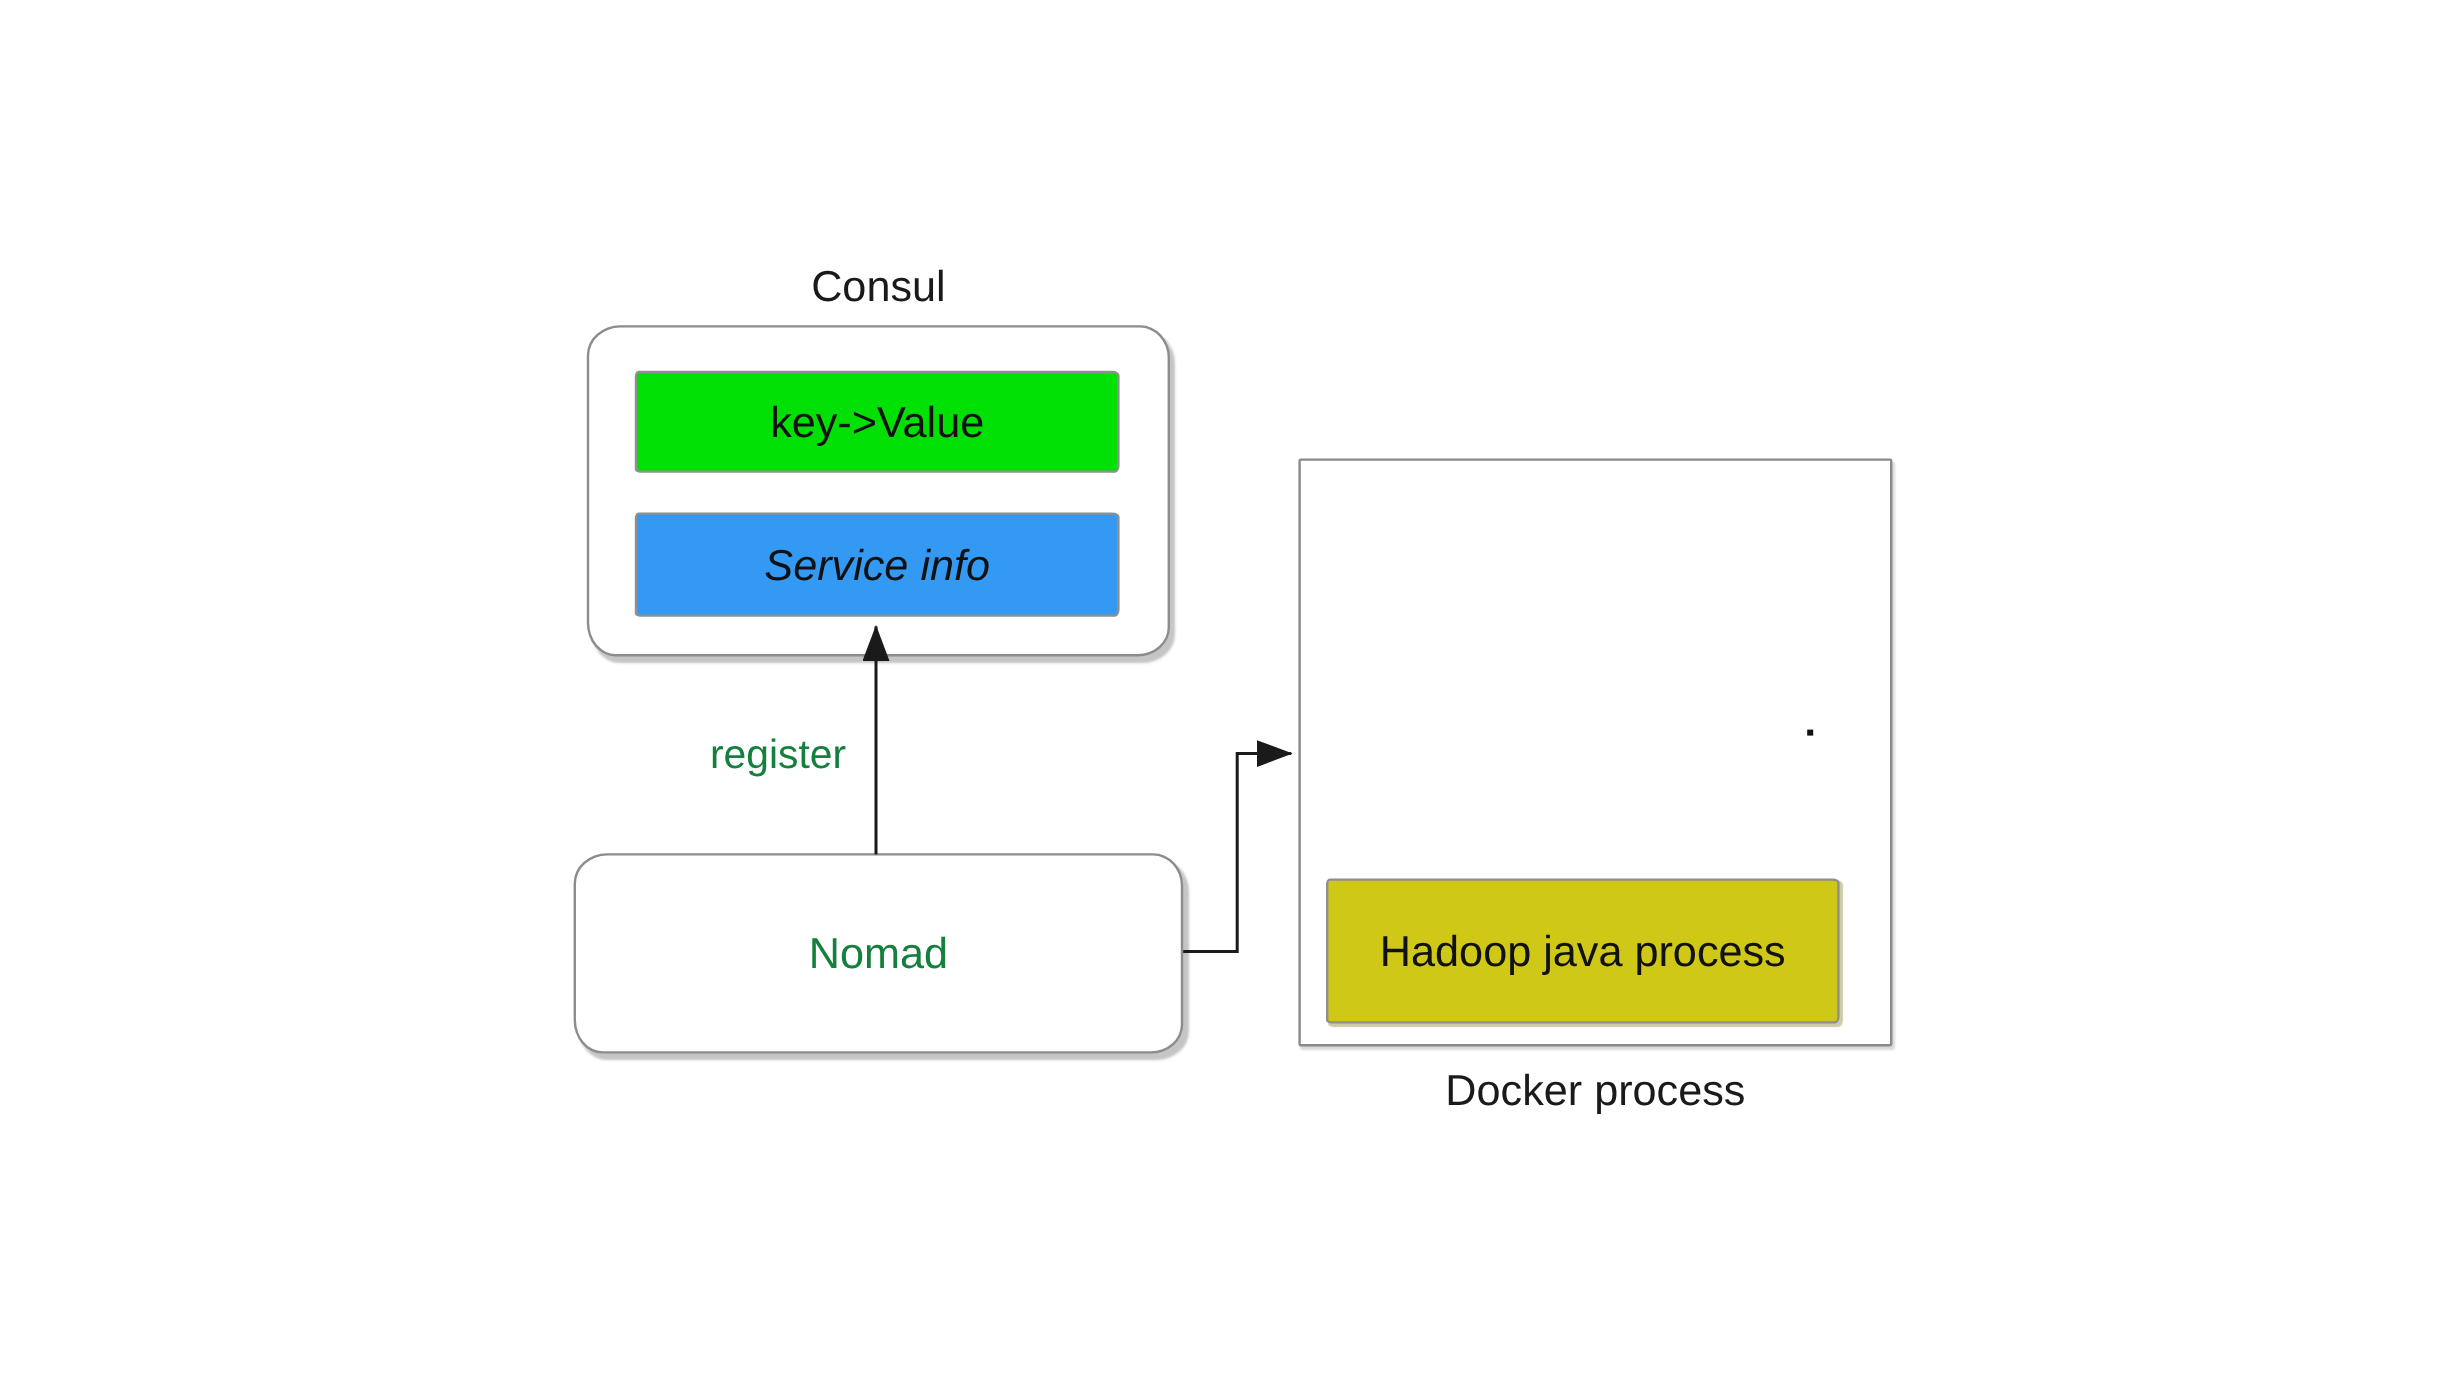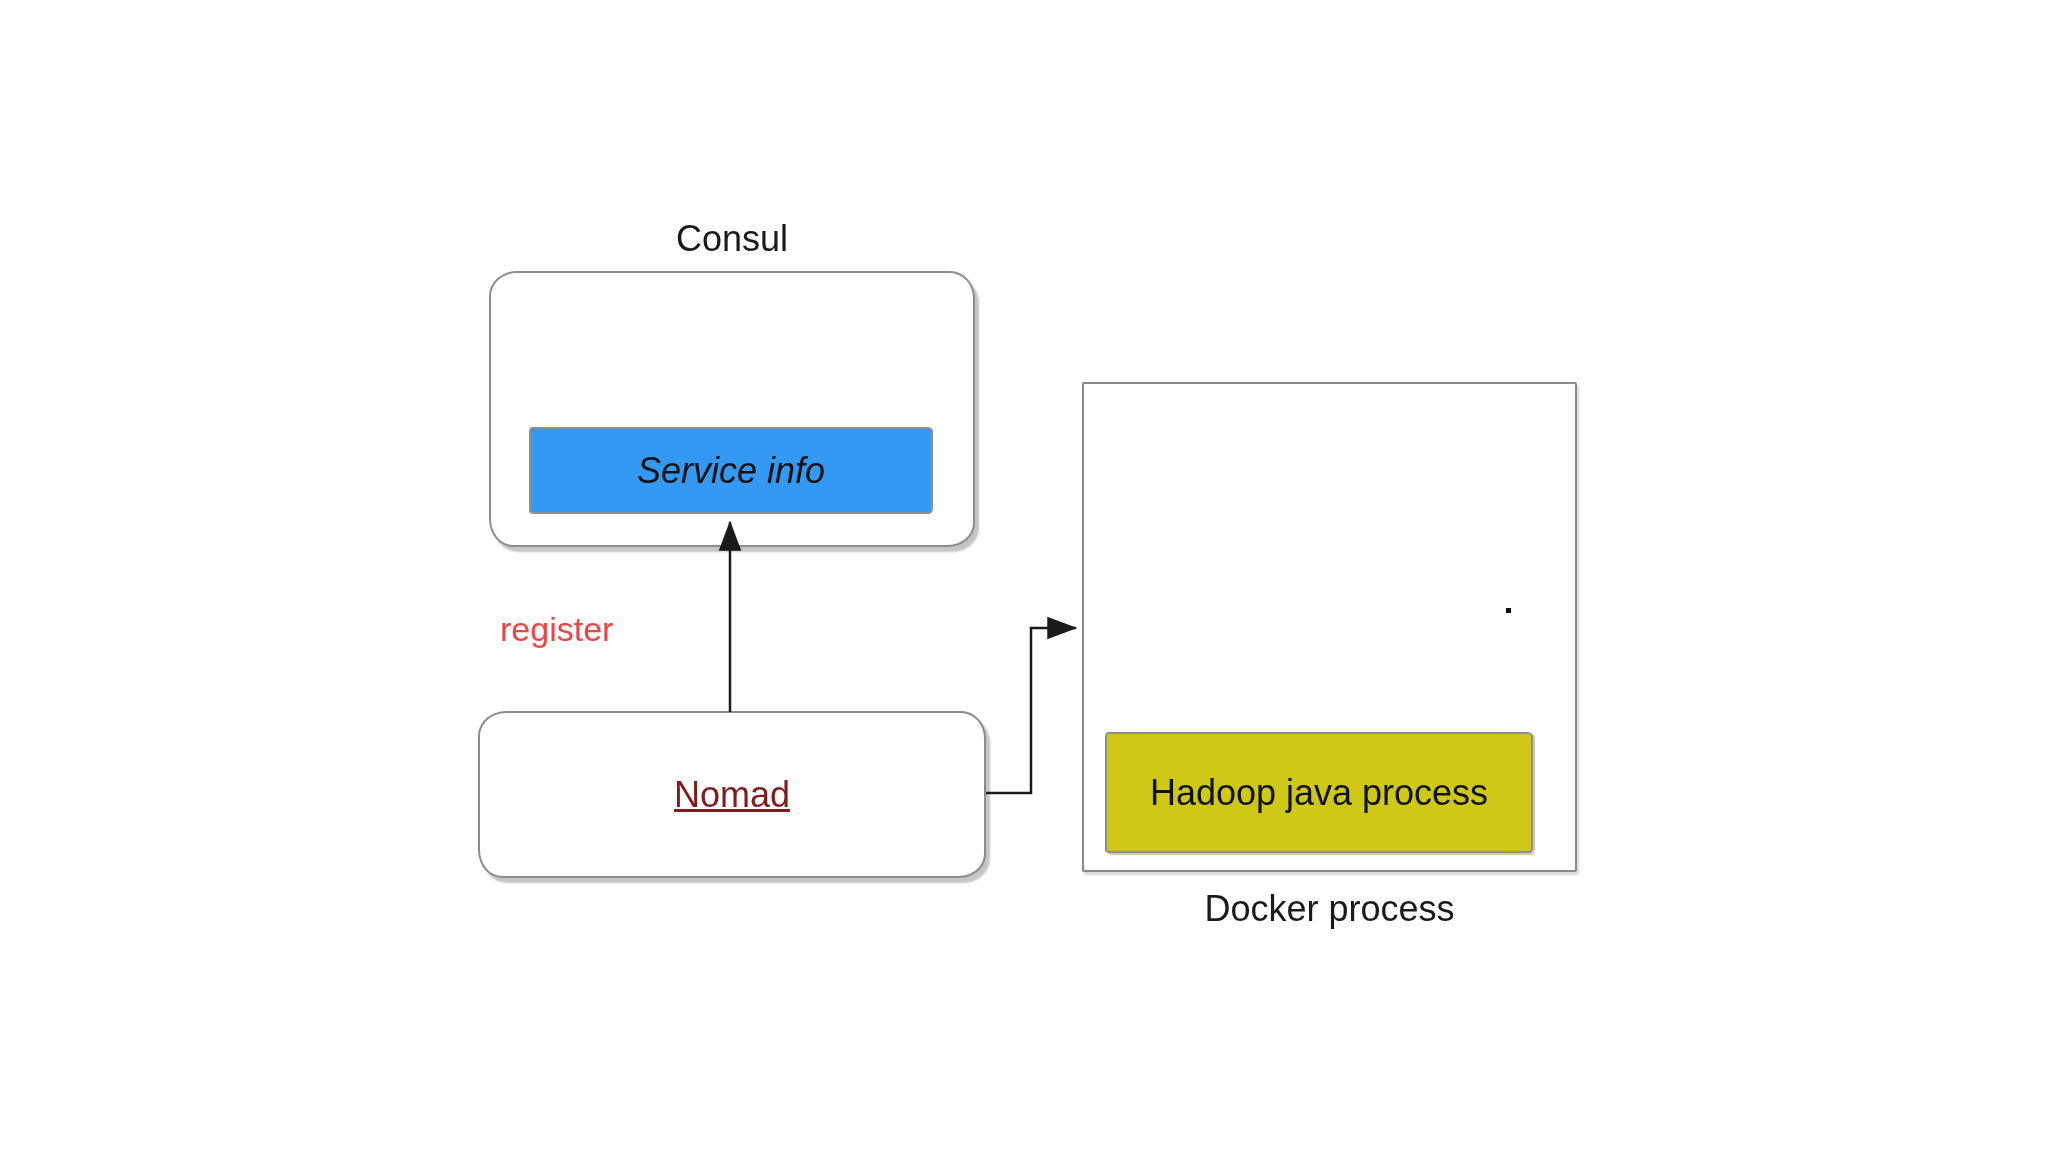--- a/index.html
+++ b/index.html
@@ -58,25 +58,26 @@
                  box-shadow: 2px 2px 1px rgba(140,140,60,0.45); }
 
   
   .shape-title {
     font-size: 36px;
     text-align: center;
     color: #1a1a1a;
   }
   .consul-title  { left: 489px; top: 218px; width: 486px; }
   .docker-title  { left: 1082px; top: 888px; width: 495px; }
-  .nomad-label   { font-size: 36px; color: #7f1d1d; text-decoration: underline; }
+  .nomad-label   { font-size: 36px; color: #15803d; }
   .register-label {
     left: 500px; top: 610px; width: 205px;
     font-size: 34px;
-    color: #ef4444;
+    text-align: right;
+    color: #15803d;
   }
 
   
   #edges-svg {
     left: 0; top: 0;
     pointer-events: none;
   }
 
   .stray-dot {
     left: 1506px; top: 608px; width: 5px; height: 5px;
@@ -85,20 +86,23 @@
 </style>
 </head>
 <body>
 
 <div id="canvas">
 
   <div class="abs shape-title consul-title">Consul</div>
 
   <div class="abs rounded-container consul-container"></div>
 
+  <div class="bar kv-bar">
+    <span>key-&gt;Value</span>
+  </div>
 
   <div class="bar si-bar">
     <span>Service info</span>
   </div>
 
   <div class="abs rounded-container nomad-container">
     <span class="nomad-label">Nomad</span>
   </div>
 
   <div class="abs register-label">register</div>

